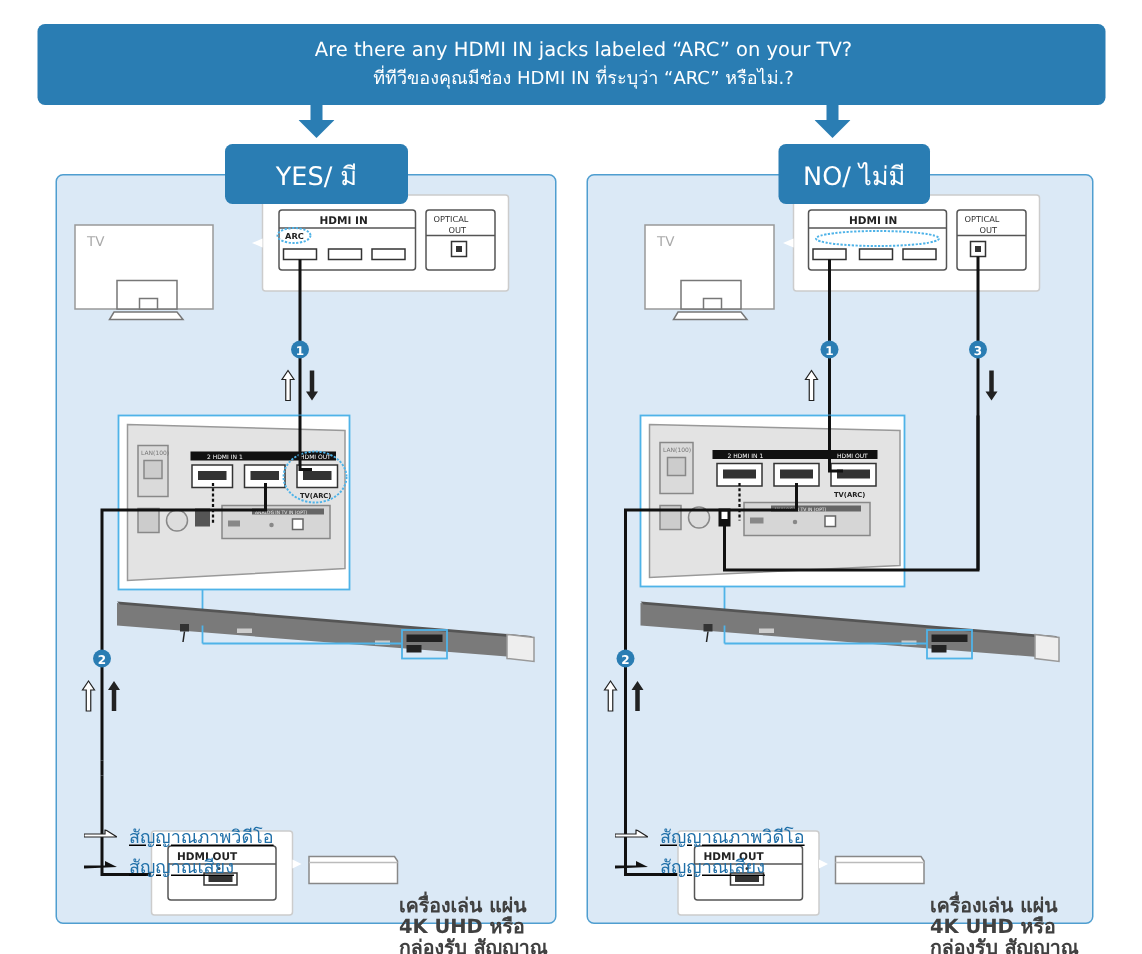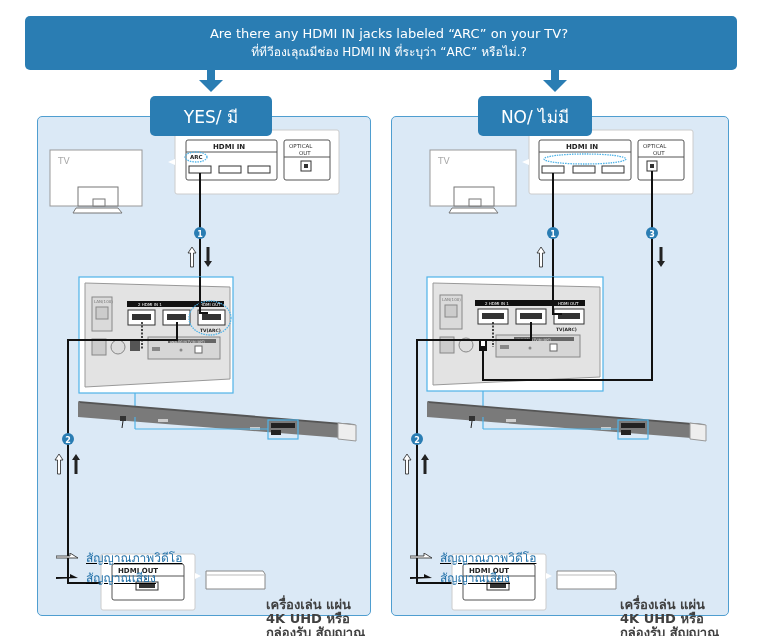--- a/index.html
+++ b/index.html
@@ -21,37 +21,37 @@
     background: #dbe9f6; border: 1px solid #4f9ed0; border-radius: 5px;
   }
   .panel.left { left: 37px; }
   .panel.right { left: 391px; width: 338px; }
 
   .tag {
     position: absolute; top: 96px; height: 40px; background: #2a7db3; color: #fff;
     border-radius: 5px; font-size: 17px; display: flex; align-items: center; justify-content: center;
   }
   .tag.yes { left: 150px; width: 122px; }
-  .tag.no { left: 478px; width: 114px; }
+  .tag.no { left: 519px; width: 101px; }
 
   svg.diagram { position: absolute; left: 0; top: 0; }
   .legend { position: absolute; left: 18px; bottom: 28px; text-decoration: underline; }
   .legend-row { display: flex; align-items: center; height: 20px; }
   .legend-row span.txt { color: #1f6fa8; font-size: 12px; margin-left: 8px; }
 
   .device-label {
     position: absolute; color: #404040; font-size: 13px; line-height: 14px; font-weight: bold; margin-top: 35px;
   }
 </style>
 </head>
 <body>
 
 <div class="qbox">
   <div class="en">Are there any HDMI IN jacks labeled “ARC” on your TV?</div>
-  <div class="th">ที่ทีวีองเลุณมีช่อง HDMI IN ที่ระบุว่า “ARC” หรือไม่.?</div>
+  <div class="th">ที่ทีวีของคุณมีช่อง HDMI IN ที่ระบุว่า “ARC” หรือไม่.?</div>
 </div>
 
 <svg class="downarrow" style="left:199px;top:70px" viewBox="0 0 24 22">
   <rect x="8" y="0" width="8" height="10" fill="#2a7db3"></rect>
     <polygon points="0,10 24,10 12,22" fill="#2a7db3"></polygon>
 </svg>
 <svg class="downarrow" style="left:543px;top:70px" viewBox="0 0 24 22">
   <rect x="8" y="0" width="8" height="10" fill="#2a7db3"></rect>
     <polygon points="0,10 24,10 12,22" fill="#2a7db3"></polygon>
 </svg>

